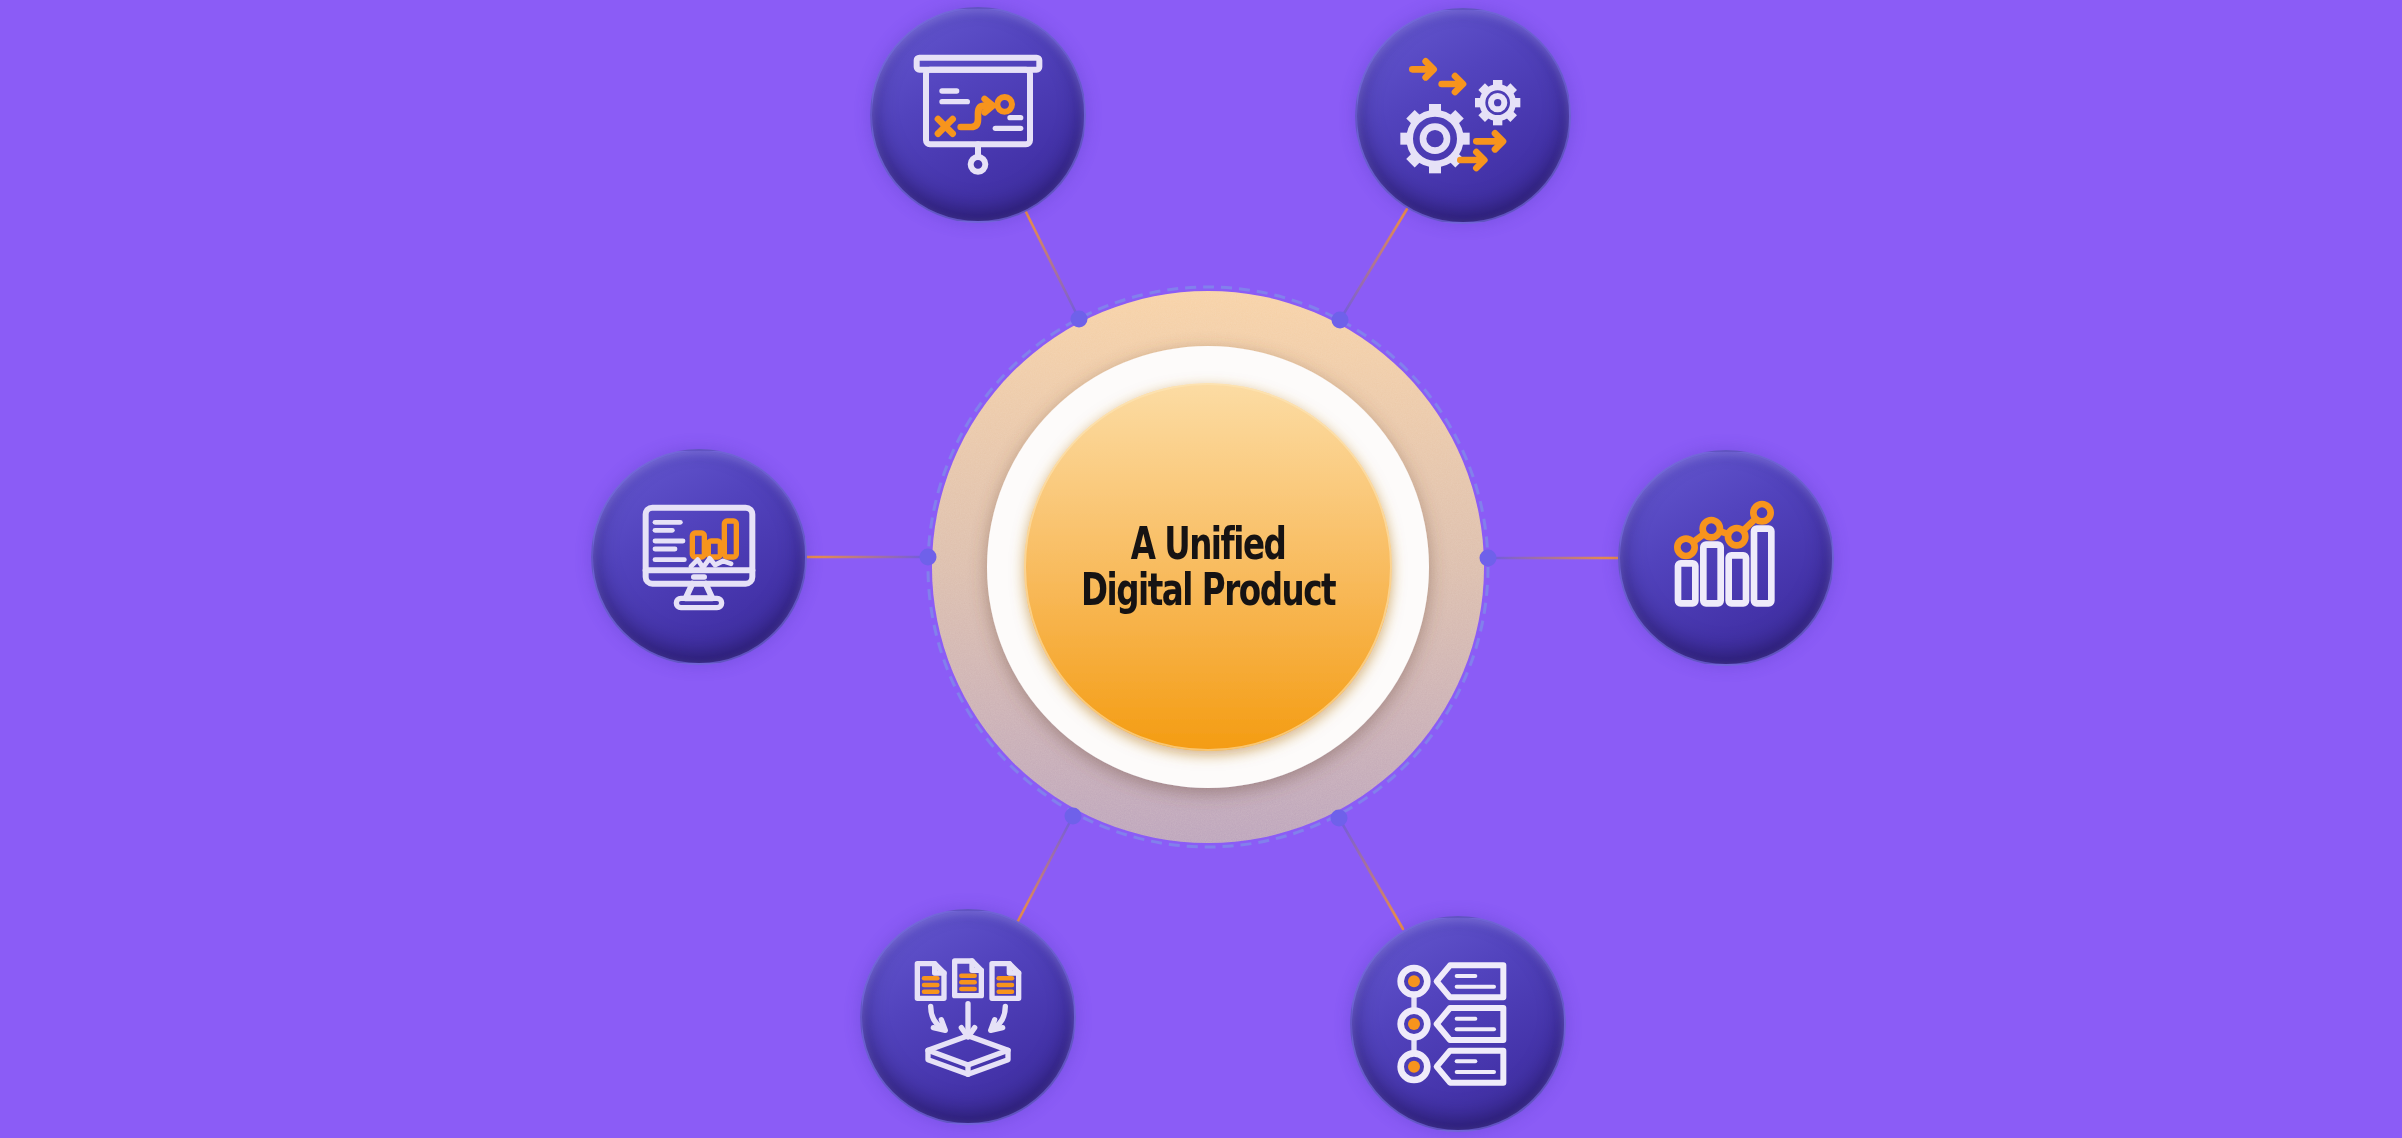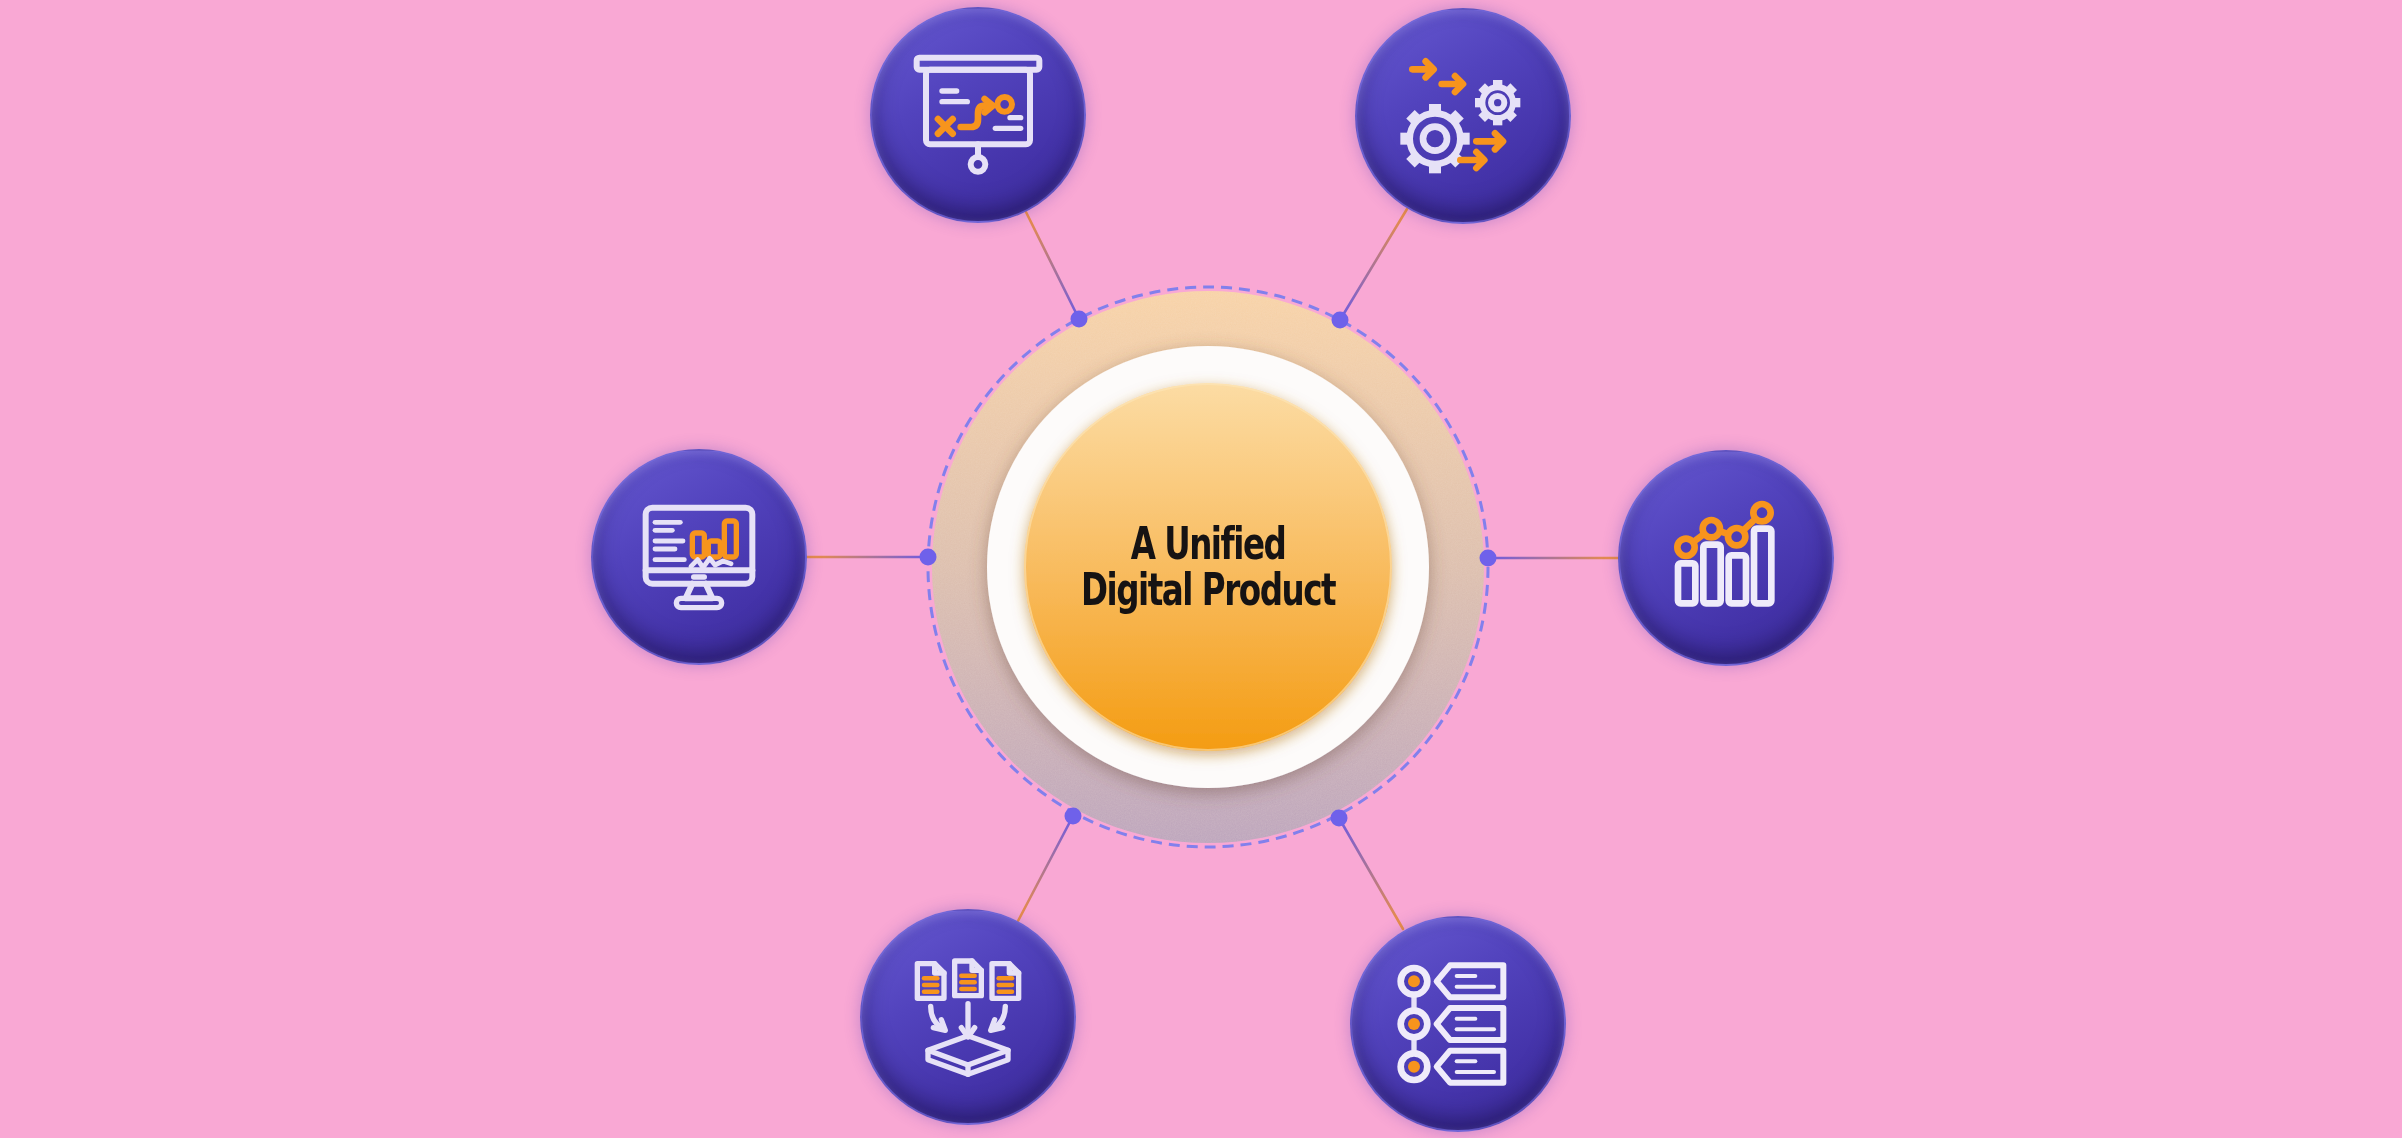--- a/index.html
+++ b/index.html
@@ -1,16 +1,16 @@
 <!DOCTYPE html>
 <html><head>
 <meta charset="utf-8">
 <style>
   html,body{margin:0;padding:0;background:#000;}
-  .canvas{position:relative;width:2402px;height:1138px;background:#f9a8d4;overflow:hidden;
+  .canvas{position:relative;width:2402px;height:1138px;background:#8b5cf6;overflow:hidden;
           font-family:"DejaVu Sans","Liberation Sans",sans-serif;}
   .layer{position:absolute;left:0;top:0;}
   .node{position:absolute;width:216px;height:216px;border-radius:50%;
         background:linear-gradient(150deg,#675ad2 0%,#5243bd 38%,#4433a9 72%,#3b2b98 100%);
         box-shadow:inset 0 3px 8px rgba(170,160,255,.40), inset 0 -10px 22px rgba(18,8,60,.50),
                    0 0 16px rgba(70,50,180,.30);
         border:2px solid rgba(138,128,230,.45);
         display:flex;align-items:center;justify-content:center;box-sizing:border-box;}
   .icon{width:160px;height:160px;display:block;}
   .center-label{position:absolute;left:1208px;top:567px;

